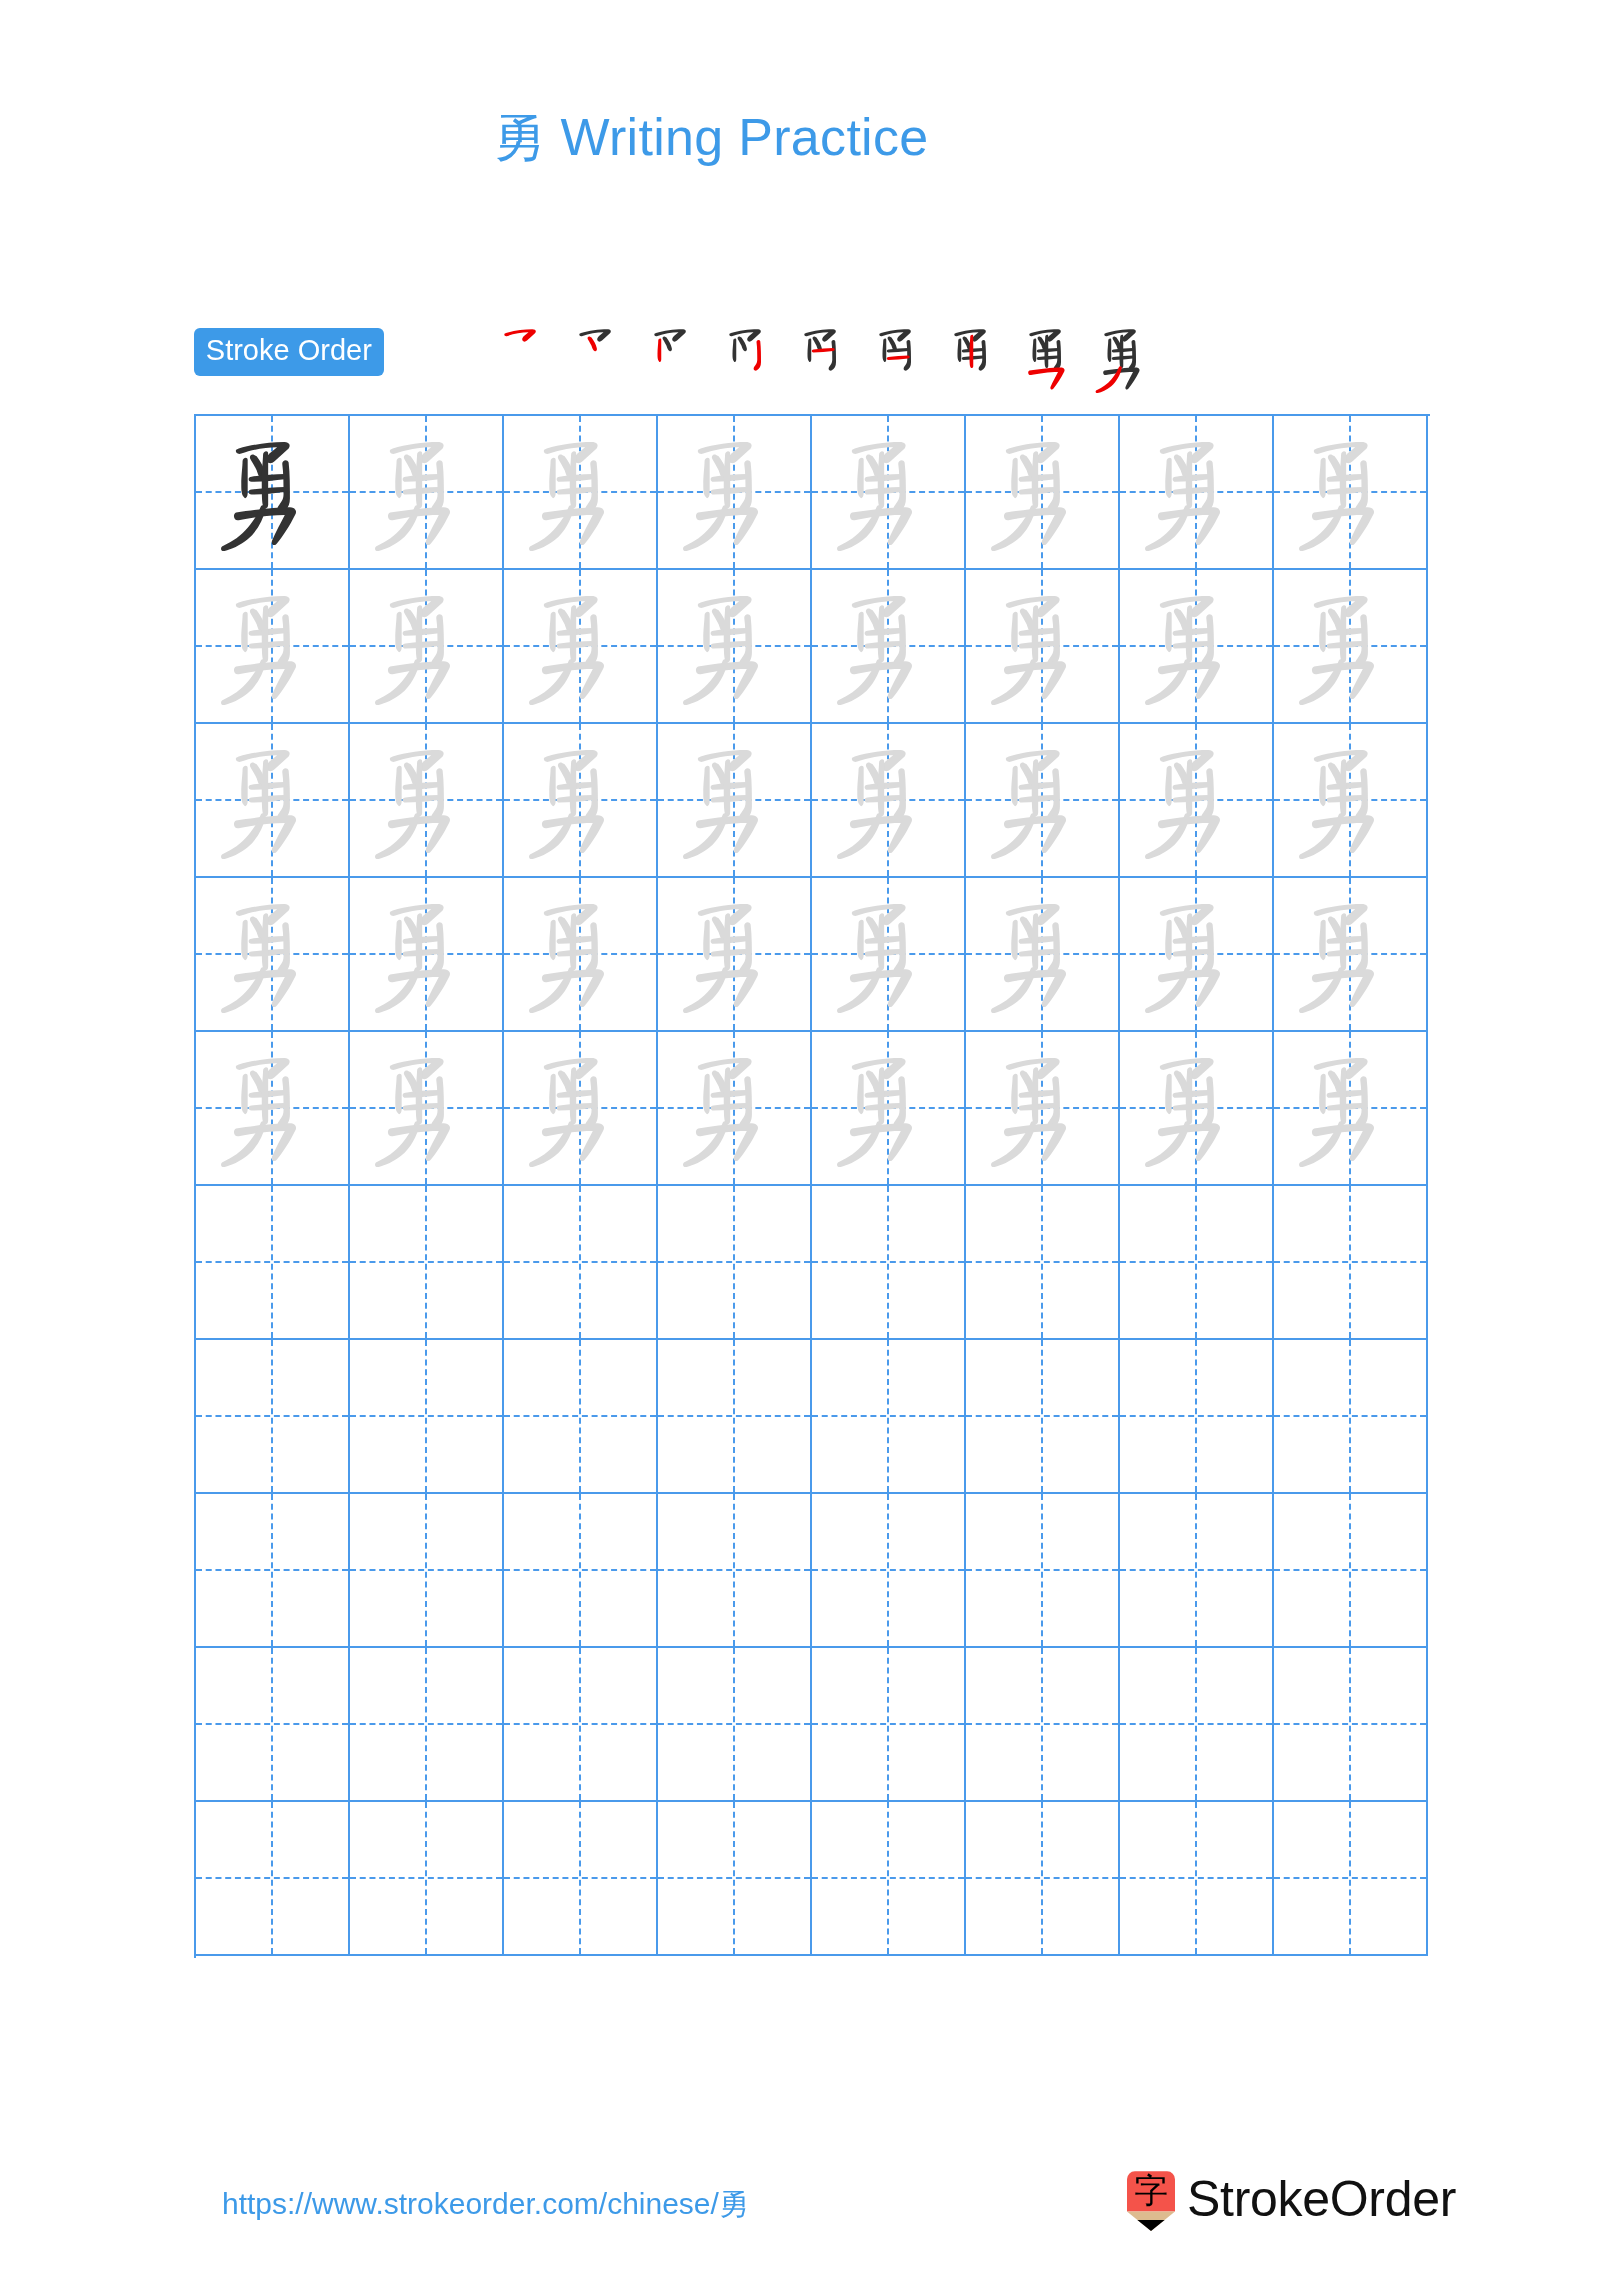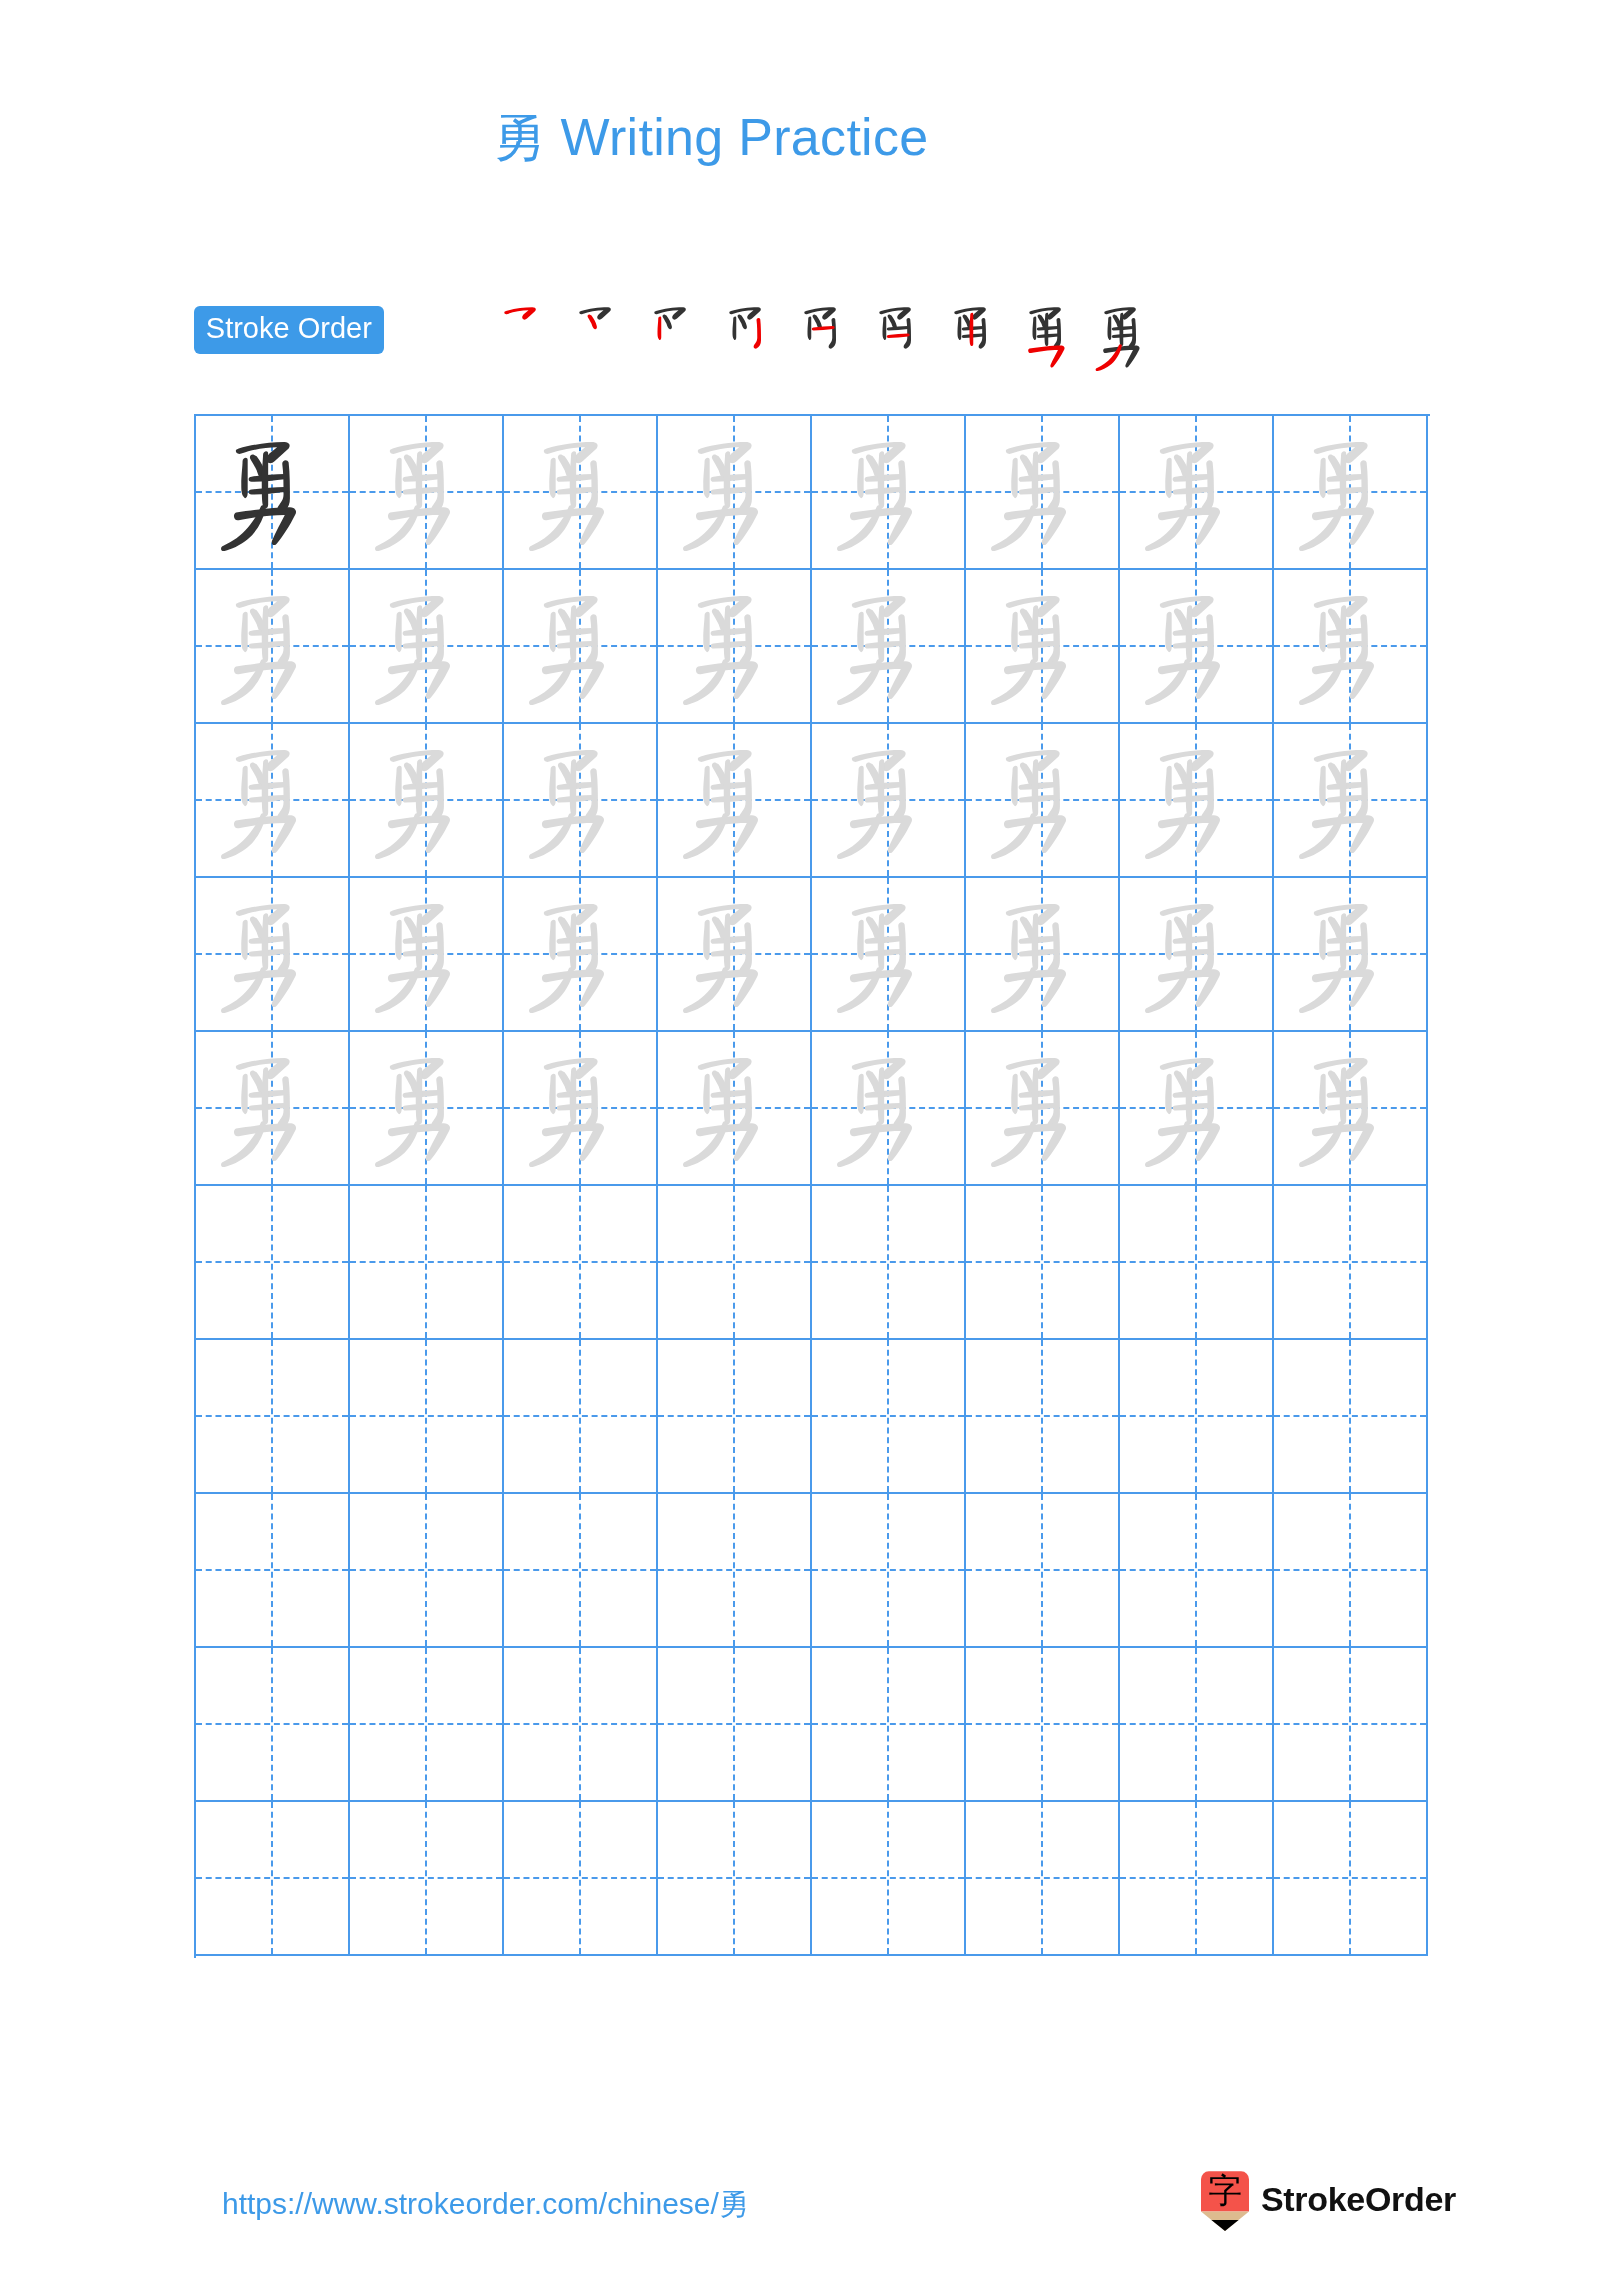--- a/index.html
+++ b/index.html
@@ -29,21 +29,21 @@
     letter-spacing: 0.3px;
     white-space: nowrap;
   }
   #page-title .title-char {
     font-family: "DejaVu Sans", sans-serif;
   }
 
   
   #stroke-order-row {
     position: absolute;
-    top: 301px;
+    top: 323px;
     left: 194px;
     width: 1237px;
     height: 72px;
   }
   #stroke-order-badge {
     position: absolute;
     left: 0;
     top: 5.2px;
     background: #3d9ae8;
     color: #ffffff;
@@ -172,22 +172,22 @@
     gap: 11.8px;
     white-space: nowrap;
   }
   #brand-logo-icon {
     width: 48px;
     height: 63px;
     position: relative;
     flex: 0 0 auto;
   }
   #brand-name {
-    font-size: 34px;
-    font-weight: bold;
+    font-size: 50px;
+    font-weight: normal;
     color: #111111;
     letter-spacing: -0.3px;
     line-height: 1;
     padding-bottom: 6.5px;
   }
 </style>
 </head>
 <body>
 
 <div id="page-title"><span class="title-char">勇</span><span> Writing Practice</span></div>

